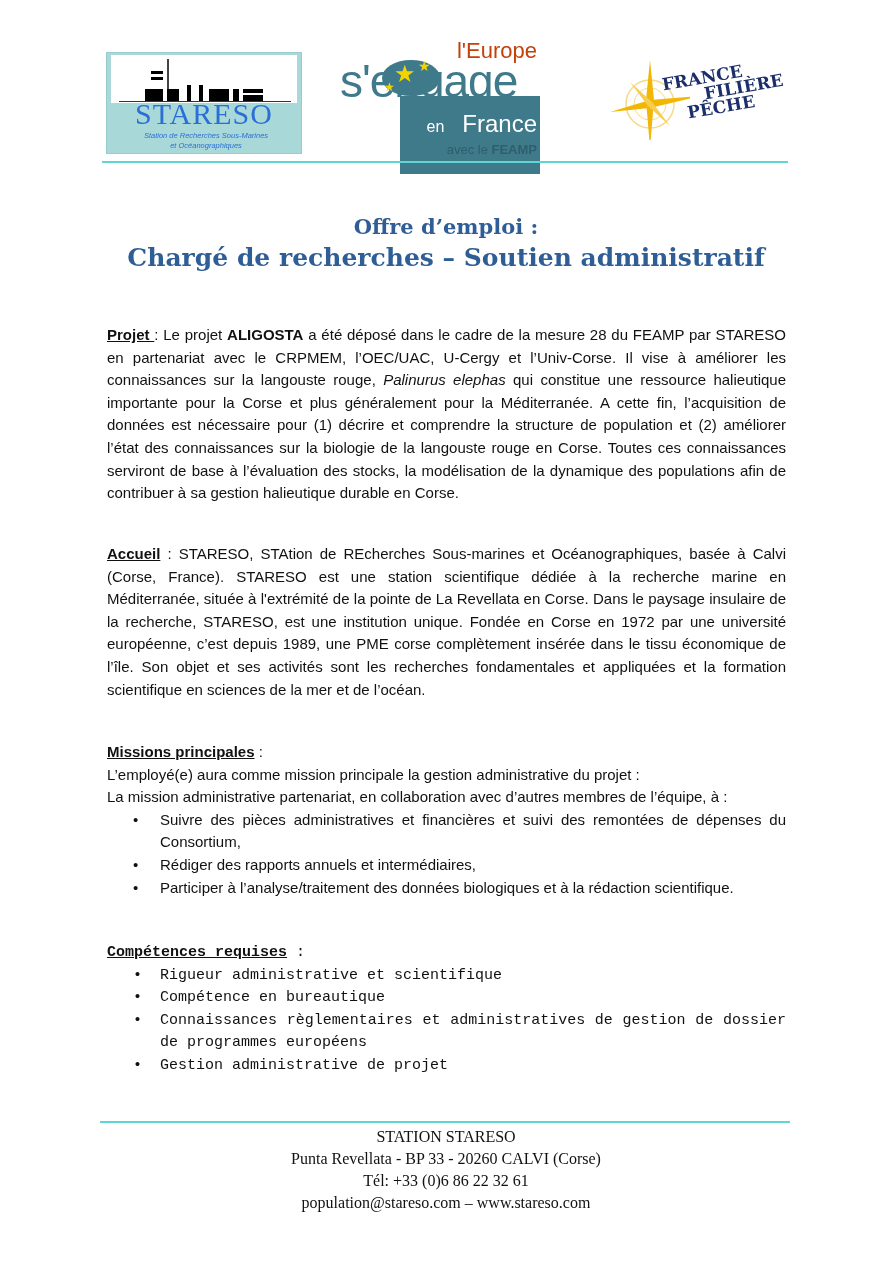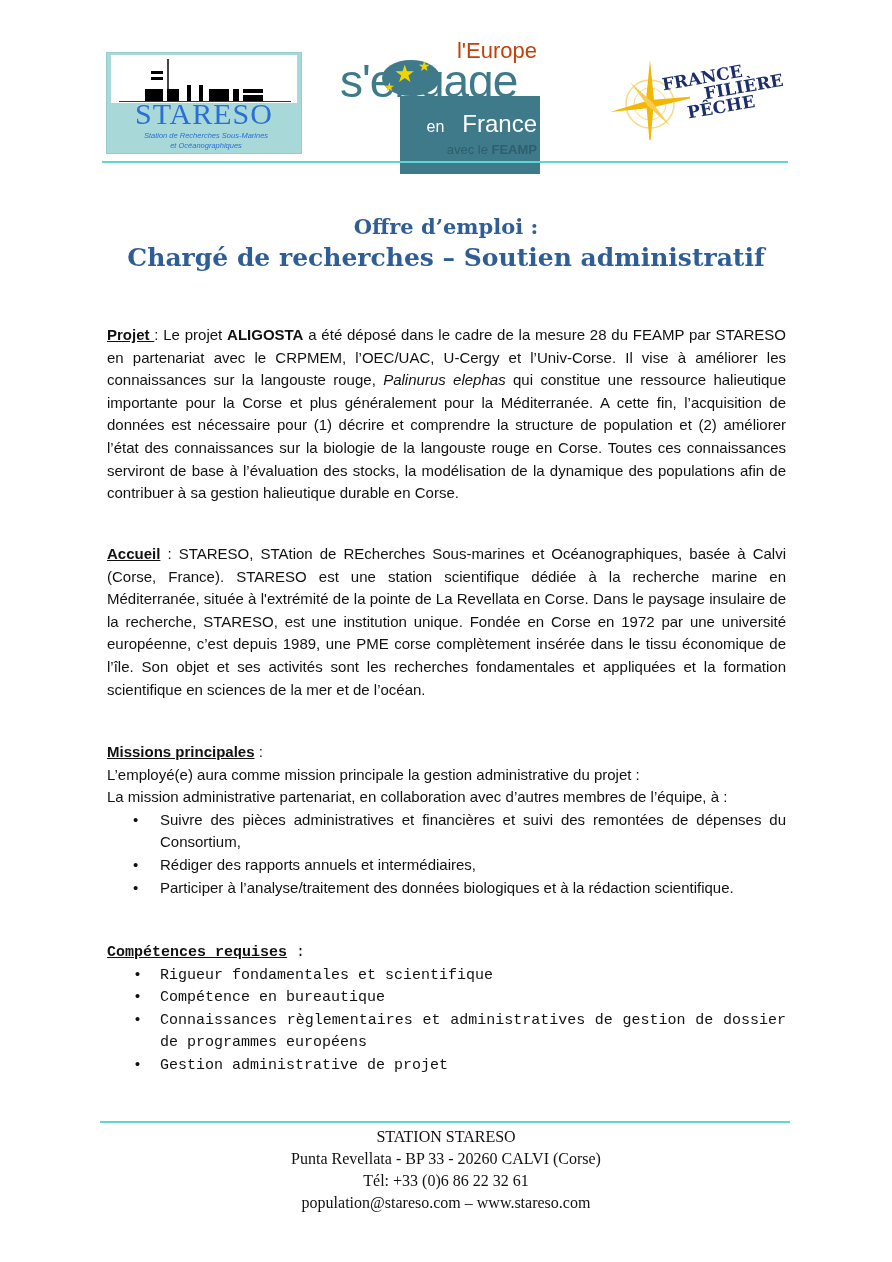--- a/index.html
+++ b/index.html
@@ -134,21 +134,21 @@
     <ul class="bul">
       <li>Suivre des pièces administratives et financières et suivi des remontées de dépenses du Consortium,</li>
       <li>Rédiger des rapports annuels et intermédiaires,</li>
       <li>Participer à l’analyse/traitement des données biologiques et à la rédaction scientifique.</li>
     </ul>
   </div>
 
   <div class="body" style="top:942px;font-family:Liberation Mono, monospace;">
     <div><span class="lbl">Compétences requises</span><span> :</span></div>
     <ul class="bul">
-      <li>Rigueur fondamentales et scientifique</li>
+      <li>Rigueur administrative et scientifique</li>
       <li>Compétence en bureautique</li>
       <li>Connaissances règlementaires et administratives de gestion de dossier de programmes européens</li>
       <li>Gestion administrative de projet</li>
     </ul>
   </div>
 
   <div class="rule" style="left:100px;top:1121px;width:690px;"></div>
 
   <div class="footer">
     <div>STATION STARESO</div>

